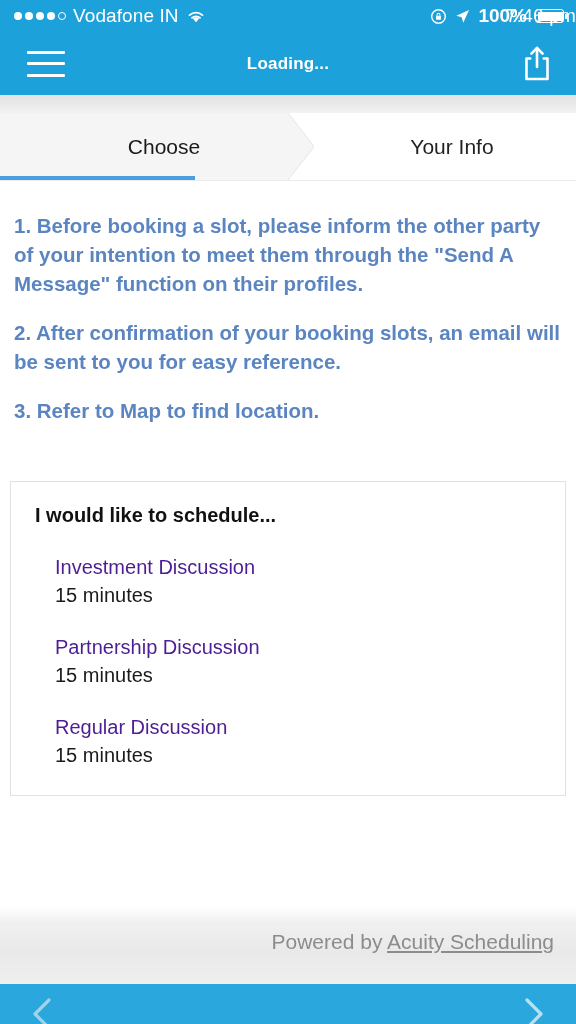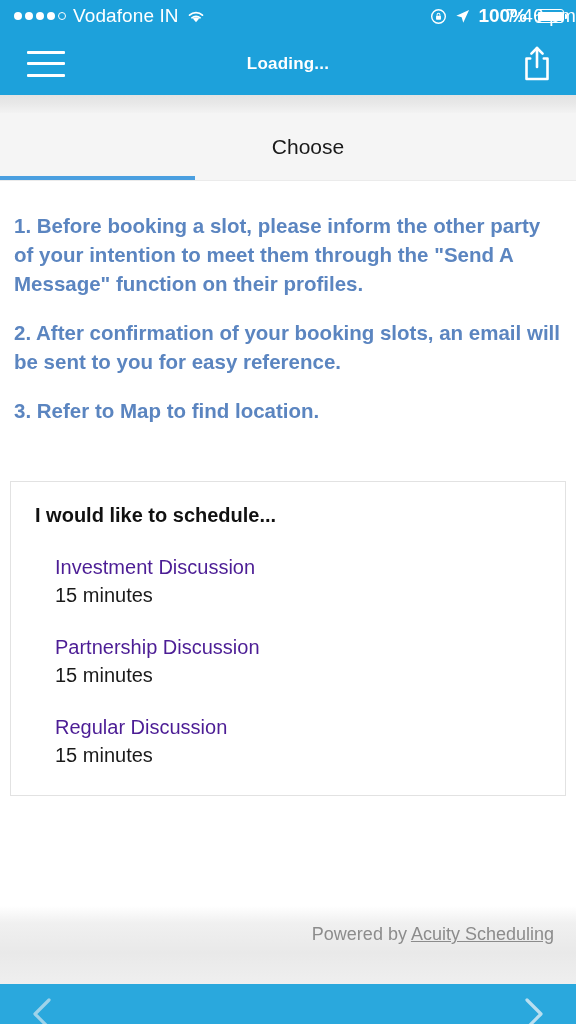--- a/index.html
+++ b/index.html
@@ -81,22 +81,22 @@
   .appt-head { font-size:20px; font-weight:bold; color:#111;
                padding:0 0 0 24px; margin-bottom:26px; }
   .appt-item { padding:0 0 0 44px; margin-bottom:24px; }
   .appt-item:last-child { margin-bottom:0; }
   .appt-name { font-size:20px; color:#4c1d95; line-height:28px; }
   .appt-dur  { font-size:20px; color:#1a1a1a; line-height:28px; }
 
   
   .footer-band { position:absolute; left:0; right:0; bottom:0; height:78px;
     background:linear-gradient(to bottom,#ffffff 0%,#f0f0f0 22%,#e9e9e9 60%,#efefef 100%); }
-  .powered { position:absolute; right:22px; top:18px;
-             font-size:18px; color:#8c8c8c; }
+  .powered { position:absolute; right:22px; top:24px;
+             font-size:21px; color:#8c8c8c; }
   .powered a { color:#8c8c8c; text-decoration:underline; }
 
   
   .toolbar { height:60px; background:#2aa8dd; display:flex;
              align-items:center; justify-content:space-between; padding:0 26px; }
   .tb-btn { width:34px; height:40px; cursor:pointer; }
 </style>
 </head>
 <body>
 
@@ -158,20 +158,27 @@
   <div class="pagebody">
 
     <div class="steps">
       <div class="step active">
         <span class="step-label">Choose</span>
         <svg class="arrow-out" viewBox="0 0 26 68" preserveAspectRatio="none">
           <path d="M0 0 L26 34 L0 68 Z" fill="#f5f5f5"></path>
           <path d="M0 0 L26 34 L0 68" stroke="#ebebeb" stroke-width="1.2" fill="none"></path>
         </svg>
       </div>
+      <div class="step">
+        <span class="step-label">Your Info</span>
+        <svg class="arrow-out" viewBox="0 0 26 68" preserveAspectRatio="none">
+          <path d="M0 0 L26 34 L0 68 Z" fill="#ffffff"></path>
+          <path d="M0 0 L26 34 L0 68" stroke="#ebebeb" stroke-width="1.2" fill="none"></path>
+        </svg>
+      </div>
       <div class="active-underline"></div>
     </div>
 
     <div class="instructions">
       <p class="instr-p">1. Before booking a slot, please inform the other party of your intention to meet them through the "Send A Message" function on their profiles.</p>
       <p class="instr-p">2. After confirmation of your booking slots, an email will be sent to you for easy reference.</p>
       <p class="instr-p">3. Refer to Map to find location.</p>
     </div>
 
     <div class="appt-card">

